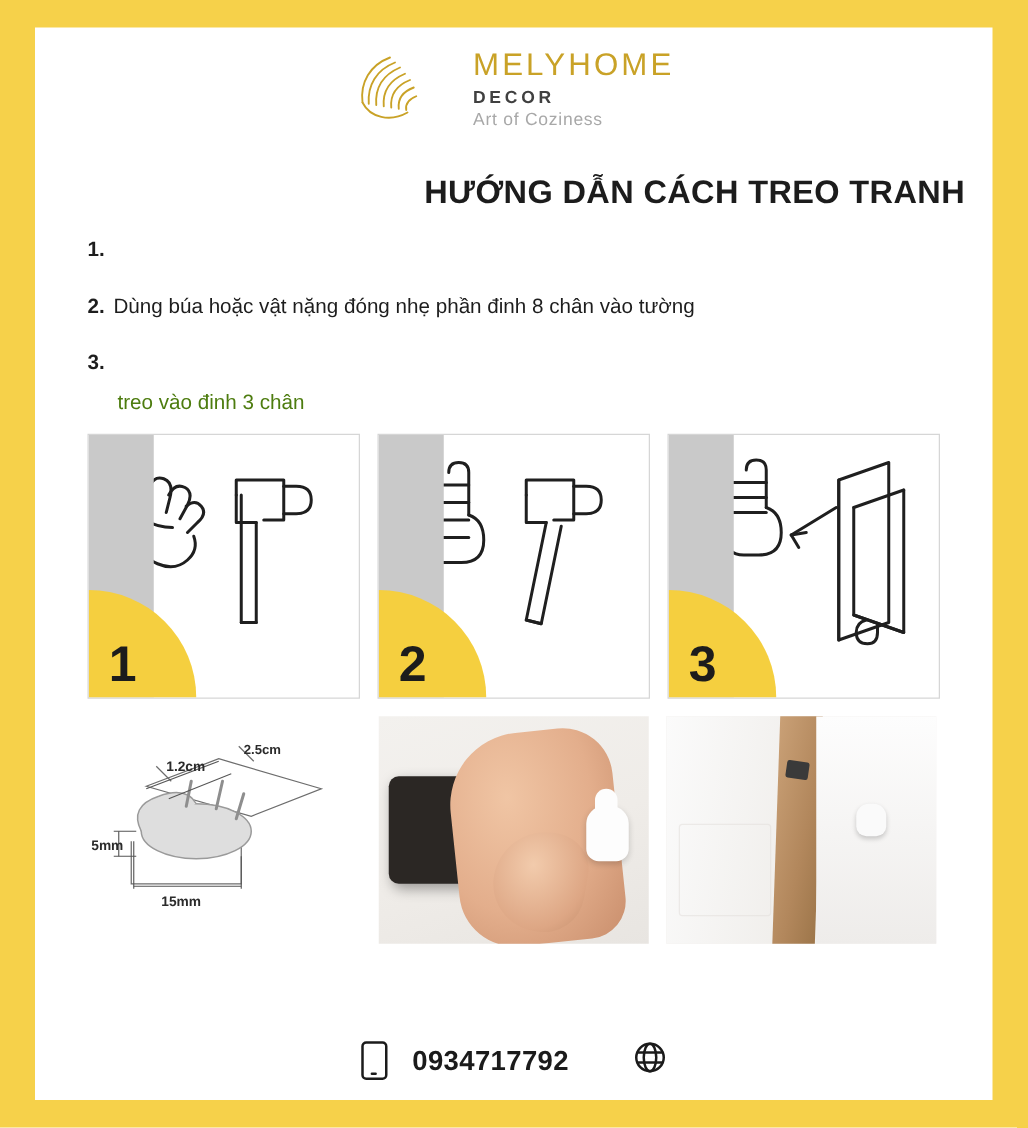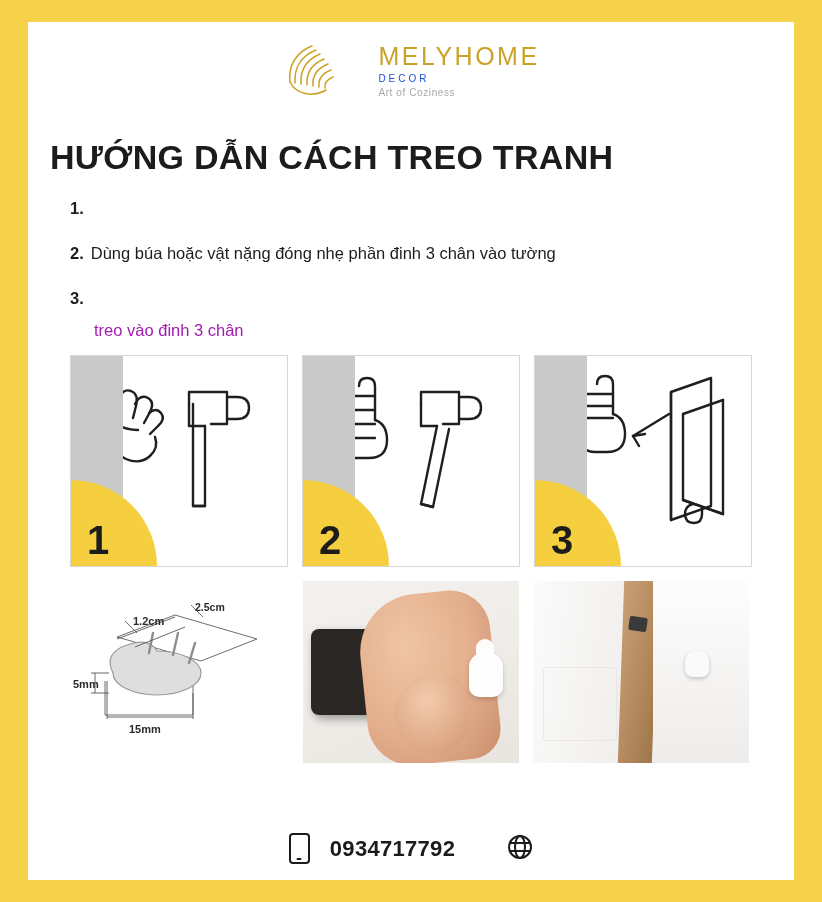--- a/index.html
+++ b/index.html
@@ -53,36 +53,37 @@
     line-height: 1;
     margin-left: 24px;
   }
   .brand-name {
     font-size: 25px;
     letter-spacing: 2.5px;
     color: #c9a227;
     font-weight: 400;
   }
   .brand-sub {
-    font-size: 10px;
+    font-size: 14px;
     letter-spacing: 3px;
-    color: #1d4ed8;
+    color: #404040;
     margin-top: 5px;
+    font-weight: bold;
   }
   .brand-tag {
-    font-size: 10px;
+    font-size: 14px;
     letter-spacing: 0.6px;
     color: #a8a8a8;
     margin-top: 4px;
   }
 
   
   .doc-title {
-    text-align: left;
-    font-size: 34px;
+    text-align: right;
+    font-size: 26px;
     font-weight: bold;
     color: #1c1c1c;
     letter-spacing: 0.3px;
     margin: 28px 0 14px 0;
   }
 
   
   .steps {
     padding: 6px 18px 0 20px;
   }
@@ -95,21 +96,21 @@
     line-height: 1.45;
   }
   .step-num {
     font-weight: bold;
     margin-right: 7px;
     flex: 0 0 auto;
   }
   .step-text { font-weight: 400; }
   .step-cont {
     font-size: 16.5px;
-    color: #a21caf;
+    color: #4d7c0f;
     margin: -13px 0 0 24px;
     line-height: 1.45;
   }
 
   
   .illus-row {
     display: flex;
     gap: 14px;
     justify-content: center;
     margin-top: 12px;
@@ -329,21 +330,21 @@
     </div>
 
     <div class="doc-title">HƯỚNG DẪN CÁCH TREO TRANH</div>
 
     <div class="steps">
       <div class="step-line">
         <span class="step-num">1.</span>
       </div>
       <div class="step-line">
         <span class="step-num">2.</span>
-        <span class="step-text">Dùng búa hoặc vật nặng đóng nhẹ phần đinh 3 chân vào tường</span>
+        <span class="step-text">Dùng búa hoặc vật nặng đóng nhẹ phần đinh 8 chân vào tường</span>
       </div>
       <div class="step-line">
         <span class="step-num">3.</span>
       </div>
       <div class="step-cont">treo vào đinh 3 chân</div>
     </div>
 
     <div class="illus-row">
 
       <div class="illus-card">

